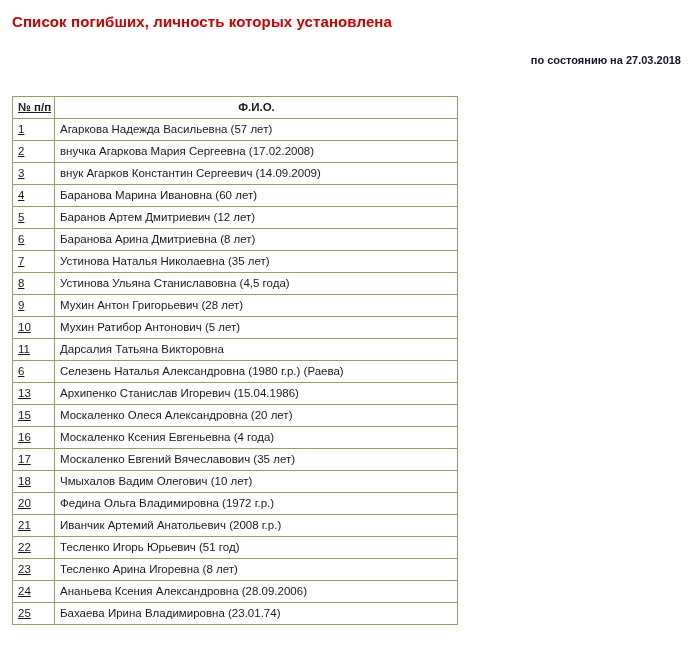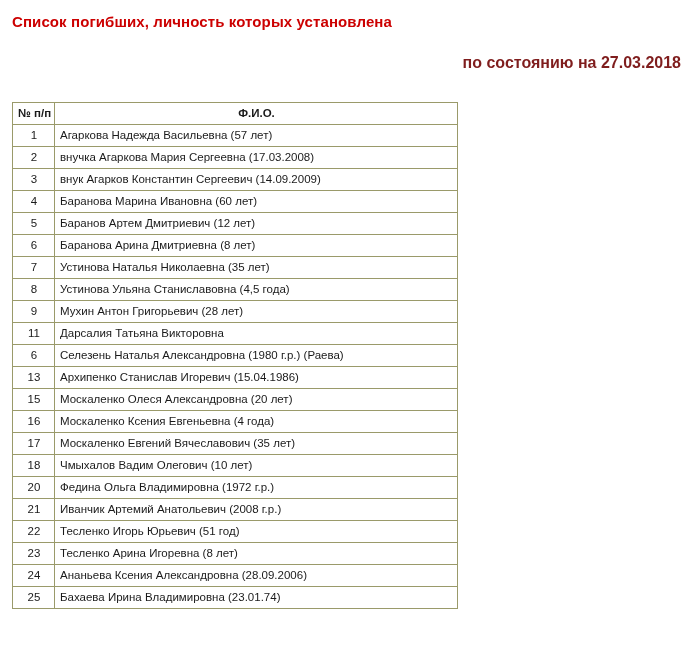--- a/index.html
+++ b/index.html
@@ -23,23 +23,23 @@
   .doc-title {
     color: #cc0000;
     font-size: 15px;
     font-weight: bold;
     padding: 12px 0 0 12px;
     line-height: 20px;
     letter-spacing: 0.1px;
   }
   .doc-subtitle {
     text-align: right;
-    font-size: 16px;
+    font-size: 11px;
     font-weight: bold;
-    color: #7f1d1d;
+    color: #0f172a;
     padding: 22px 12px 0 0;
   }
   .table-wrap {
     padding: 30px 0 0 12px;
   }
   table.victims {
     border-collapse: collapse;
     border: 1px solid #9a9a6a;
     table-layout: fixed;
     width: 445px;
@@ -56,21 +56,21 @@
     background: #ffffff;
     color: #1a1a1a;
     height: 15px;
   }
   table.victims th {
     font-weight: bold;
     font-size: 11.5px;
   }
   col.c-num { width: 42px; }
   col.c-name { width: 403px; }
-  .cell-num { text-align: center; }
+  .cell-num { text-align: left; text-decoration: underline; }
 </style>
 </head>
 <body>
 
 <div class="page">
 
   <div class="doc-title" style="color: rgb(204, 0, 0);">Список погибших, личность которых установлена</div>
 
   <div class="doc-subtitle">по состоянию на 27.03.2018</div>
 
@@ -86,21 +86,21 @@
           <th>Ф.И.О.</th>
         </tr>
       </thead>
       <tbody id="victims-body">
           <tr>
             <td class="cell-num">1</td>
             <td>Агаркова Надежда Васильевна (57 лет)</td>
           </tr>
           <tr>
             <td class="cell-num">2</td>
-            <td>внучка Агаркова Мария Сергеевна (17.03.2008)</td>
+            <td>внучка Агаркова Мария Сергеевна (17.02.2008)</td>
           </tr>
           <tr>
             <td class="cell-num">3</td>
             <td>внук Агарков Константин Сергеевич (14.09.2009)</td>
           </tr>
           <tr>
             <td class="cell-num">4</td>
             <td>Баранова Марина Ивановна (60 лет)</td>
           </tr>
           <tr>
@@ -115,20 +115,24 @@
             <td class="cell-num">7</td>
             <td>Устинова Наталья Николаевна (35 лет)</td>
           </tr>
           <tr>
             <td class="cell-num">8</td>
             <td>Устинова Ульяна Станиславовна (4,5 года)</td>
           </tr>
           <tr>
             <td class="cell-num">9</td>
             <td>Мухин Антон Григорьевич (28 лет)</td>
+          </tr>
+          <tr>
+            <td class="cell-num">10</td>
+            <td>Мухин Ратибор Антонович (5 лет)</td>
           </tr>
           <tr>
             <td class="cell-num">11</td>
             <td>Дарсалия Татьяна Викторовна</td>
           </tr>
           <tr>
             <td class="cell-num">6</td>
             <td>Селезень Наталья Александровна (1980 г.р.) (Раева)</td>
           </tr>
           <tr>

